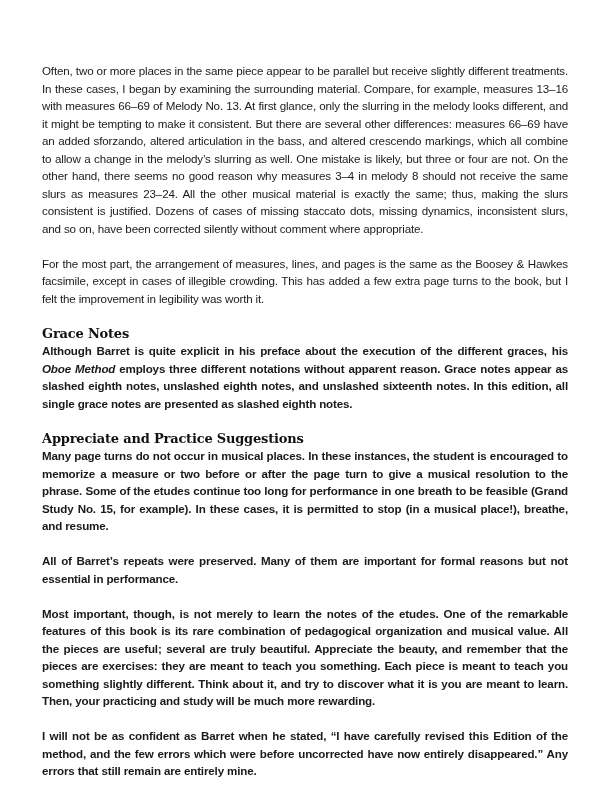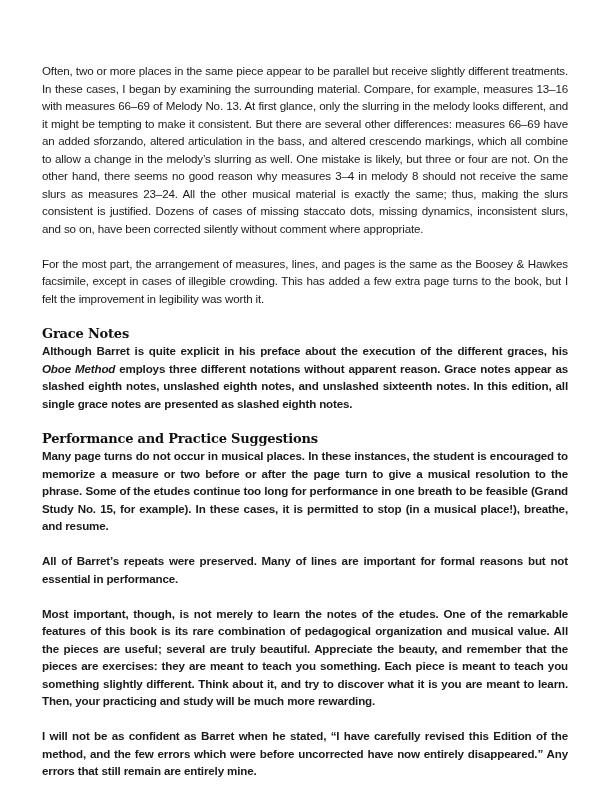--- a/index.html
+++ b/index.html
@@ -54,20 +54,20 @@
   <p class="para">Often, two or more places in the same piece appear to be parallel but receive slightly different treatments. In these cases, I began by examining the surrounding material. Compare, for example, measures 13–16 with measures 66–69 of Melody No. 13. At first glance, only the slurring in the melody looks different, and it might be tempting to make it consistent. But there are several other differences: measures 66–69 have an added sforzando, altered articulation in the bass, and altered crescendo markings, which all combine to allow a change in the melody’s slurring as well. One mistake is likely, but three or four are not. On the other hand, there seems no good reason why measures 3–4 in melody 8 should not receive the same slurs as measures 23–24. All the other musical material is exactly the same; thus, making the slurs consistent is justified. Dozens of cases of missing staccato dots, missing dynamics, inconsistent slurs, and so on, have been corrected silently without comment where appropriate.</p>
 
   <p class="para">For the most part, the arrangement of measures, lines, and pages is the same as the Boosey &amp; Hawkes facsimile, except in cases of illegible crowding. This has added a few extra page turns to the book, but I felt the improvement in legibility was worth it.</p>
 
   <section>
     <h2 class="heading">Grace Notes</h2>
     <p class="section-body"><span>Although Barret is quite explicit in his preface about the execution of the different graces, his </span><em>Oboe Method</em><span> employs three different notations without apparent reason. Grace notes appear as slashed eighth notes, unslashed eighth notes, and unslashed sixteenth notes. In this edition, all single grace notes are presented as slashed eighth notes.</span></p>
   </section>
 
   <section>
-    <h2 class="heading">Performance and Practice Suggestions</h2>
+    <h2 class="heading">Appreciate and Practice Suggestions</h2>
     <p class="section-body">Many page turns do not occur in musical places. In these instances, the student is encouraged to memorize a measure or two before or after the page turn to give a musical resolution to the phrase. Some of the etudes continue too long for performance in one breath to be feasible (Grand Study No. 15, for example). In these cases, it is permitted to stop (in a musical place!), breathe, and resume.</p>
-    <p class="section-body">All of Barret’s repeats were preserved. Many of lines are important for formal reasons but not essential in performance.</p>
+    <p class="section-body">All of Barret’s repeats were preserved. Many of them are important for formal reasons but not essential in performance.</p>
     <p class="section-body">Most important, though, is not merely to learn the notes of the etudes. One of the remarkable features of this book is its rare combination of pedagogical organization and musical value. All the pieces are useful; several are truly beautiful. Appreciate the beauty, and remember that the pieces are exercises: they are meant to teach you something. Each piece is meant to teach you something slightly different. Think about it, and try to discover what it is you are meant to learn. Then, your practicing and study will be much more rewarding.</p>
     <p class="section-body">I will not be as confident as Barret when he stated, “I have carefully revised this Edition of the method, and the few errors which were before uncorrected have now entirely disappeared.” Any errors that still remain are entirely mine.</p>
   </section>
 
 </div>
 
 </body></html>

